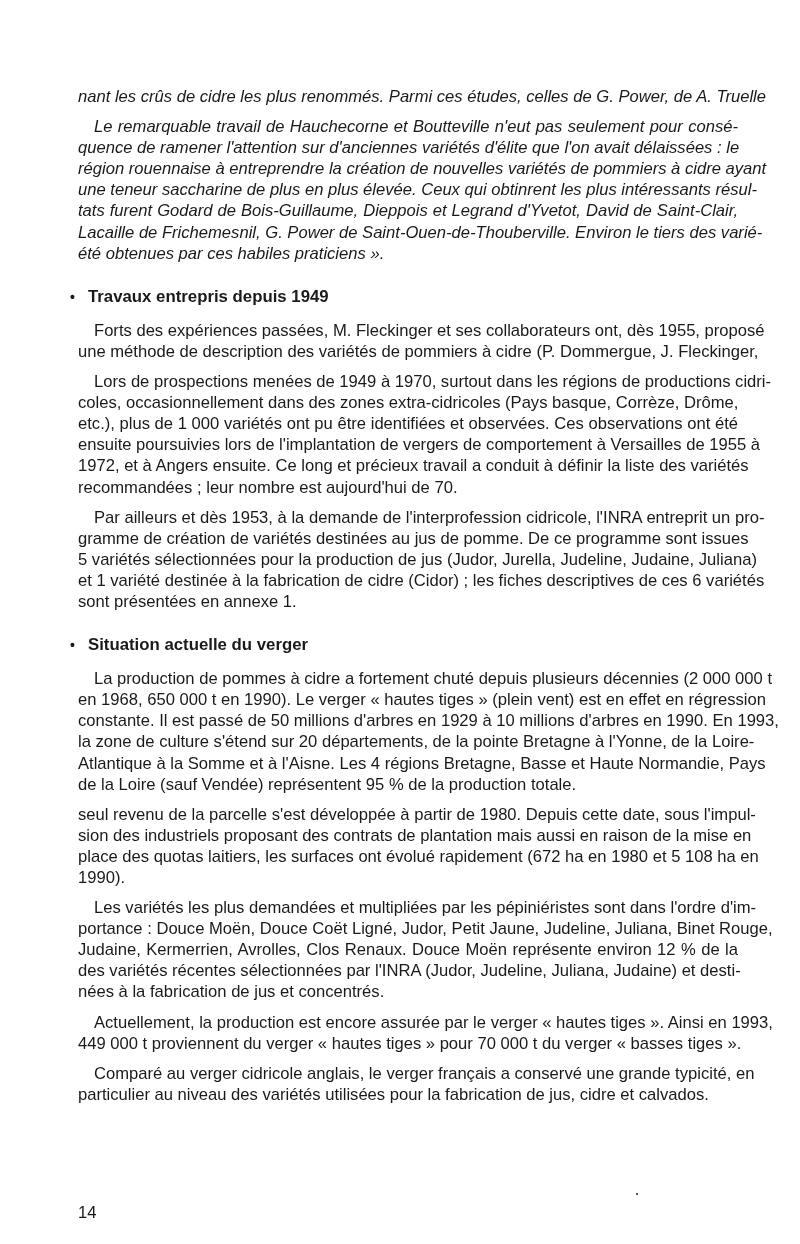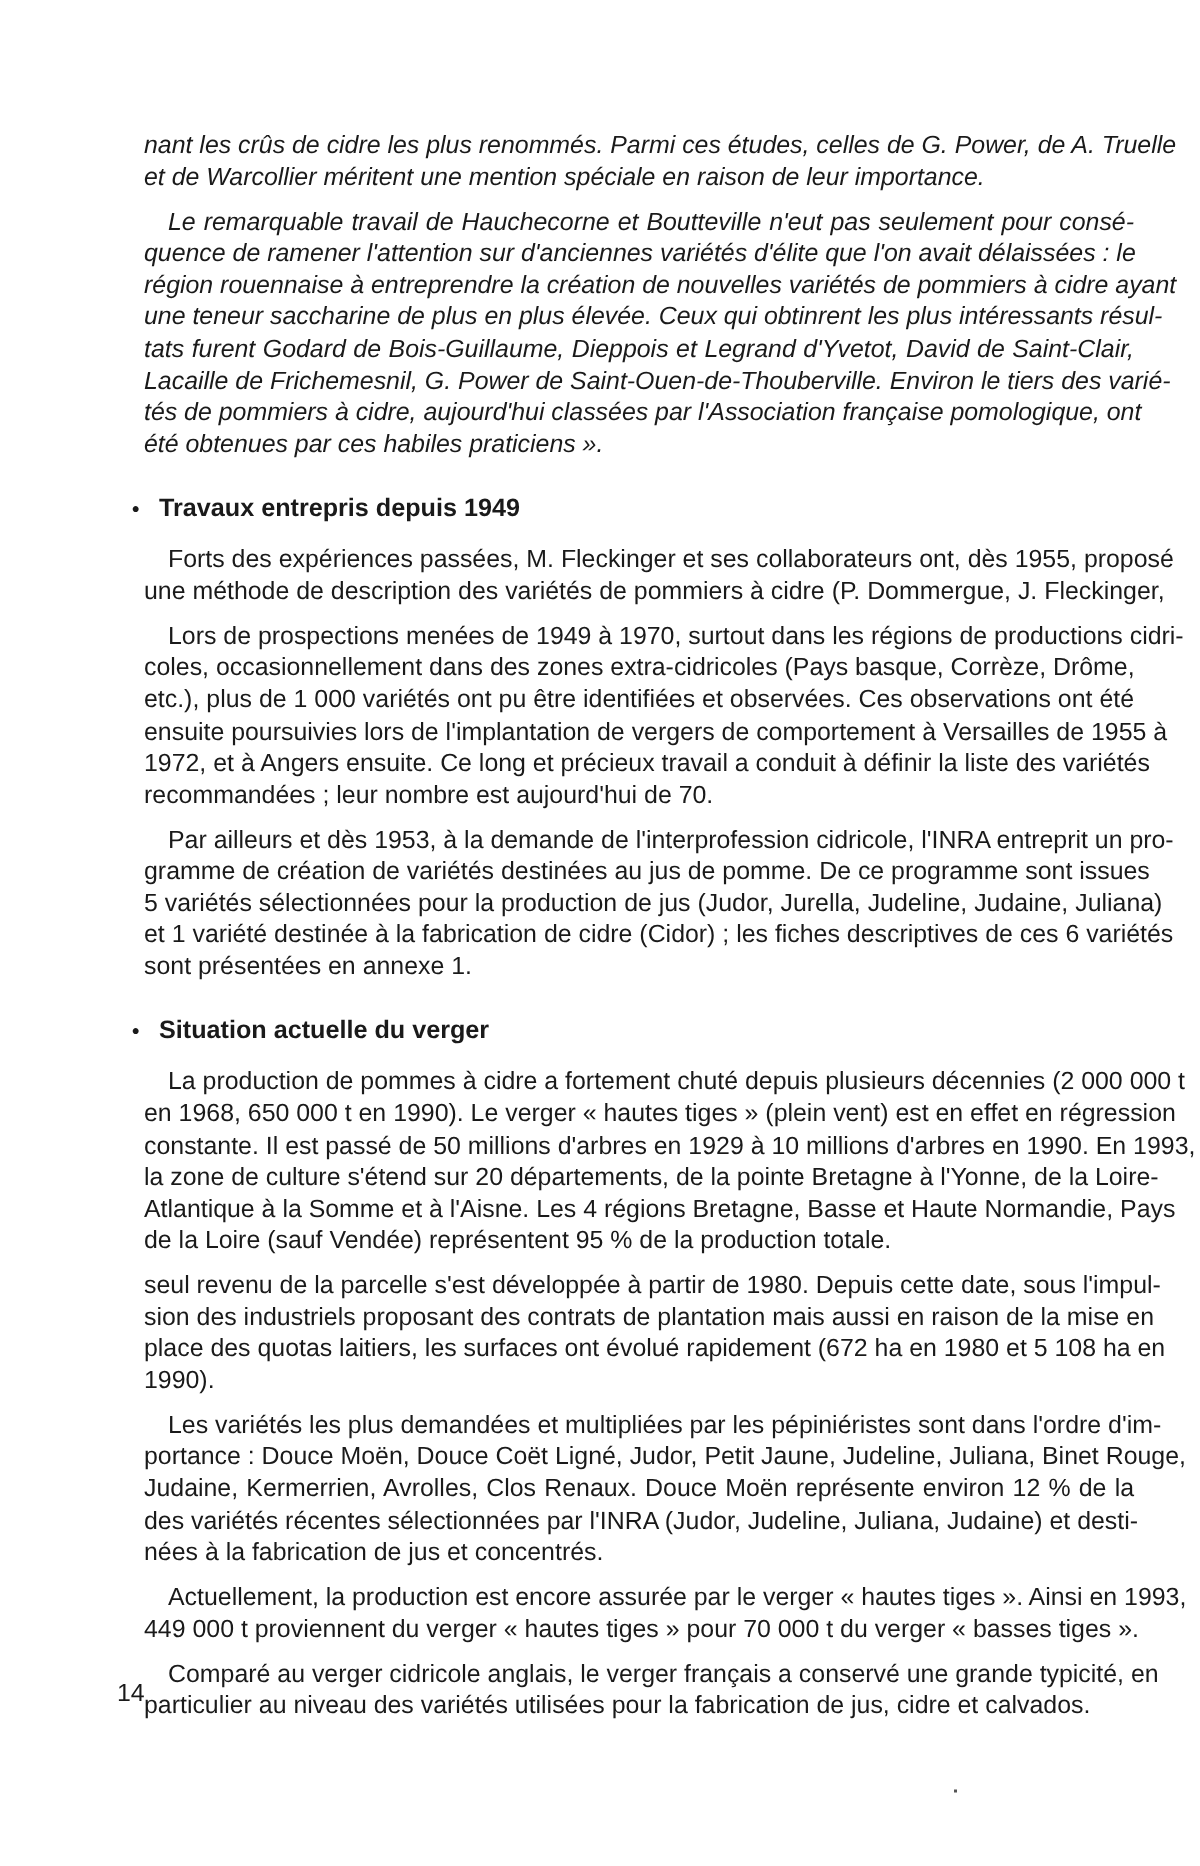--- a/index.html
+++ b/index.html
@@ -1,51 +1,49 @@
 <!DOCTYPE html>
 <html><head>
 <meta charset="utf-8">
 <style>
   html, body { margin: 0; padding: 0; background: #ffffff; }
   body { width: 800px; height: 1244px; position: relative; overflow: hidden; }
   .page {
-    position: absolute; left: 96px; top: 86px; width: 660px;
+    position: absolute; left: 78px; top: 86px; width: 660px;
     font-family: "Liberation Sans", sans-serif;
     font-size: 16.6px; line-height: 21.1px; color: #1a1a1a;
   }
   .para { margin: 0; text-align: justify; text-indent: 0; }
   .para .line { display: block; text-align: justify; text-align-last: justify; white-space: nowrap; }
   .para .line.last { text-align-last: left; }
   .ind { padding-left: 16px; }
   .italic { font-style: italic; }
   .gap { height: 9px; }
   .heading {
     font-weight: bold; font-size: 16.8px; margin: 0; position: relative; left: -8px;
   }
   .bullet { display: inline-block; width: 18px; font-size: 14px; }
-  .pagenum { position: absolute; left: 78px; top: 1119px; font-family: "Liberation Sans", sans-serif; font-size: 16.6px; color: #1a1a1a; }
+  .pagenum { position: absolute; left: 78px; top: 1203px; font-family: "Liberation Sans", sans-serif; font-size: 16.6px; color: #1a1a1a; }
   .speck { position: absolute; left: 636px; top: 1193px; width: 2px; height: 2px; background: #555; }
 </style>
 </head>
 <body>
 
 <div class="page" id="page">
     <div class="para italic">
       <span class="line">nant les crûs de cidre les plus renommés. Parmi ces études, celles de G. Power, de A. Truelle</span>
-      <span class="line last">et de Warcollier méritent une mention spéciale en raison de leur importance.</span>
     </div>
     <div class="gap"></div>
     <div class="para italic">
       <span class="line ind">Le remarquable travail de Hauchecorne et Boutteville n'eut pas seulement pour consé-</span>
       <span class="line">quence de ramener l'attention sur d'anciennes variétés d'élite que l'on avait délaissées : le</span>
       <span class="line">région rouennaise à entreprendre la création de nouvelles variétés de pommiers à cidre ayant</span>
       <span class="line">une teneur saccharine de plus en plus élevée. Ceux qui obtinrent les plus intéressants résul-</span>
       <span class="line">tats furent Godard de Bois-Guillaume, Dieppois et Legrand d'Yvetot, David de Saint-Clair,</span>
       <span class="line">Lacaille de Frichemesnil, G. Power de Saint-Ouen-de-Thouberville. Environ le tiers des varié-</span>
-      <span class="line">tés de pommiers à cidre, aujourd'hui classées par l'Association française pomologique, ont</span>
       <span class="line last">été obtenues par ces habiles praticiens ».</span>
     </div>
     <div class="gap" style="height: 22px;"></div>
     <div class="heading"><span class="bullet">•</span><span>Travaux entrepris depuis 1949</span></div>
     <div class="gap" style="height: 12px;"></div>
     <div class="para">
       <span class="line ind">Forts des expériences passées, M. Fleckinger et ses collaborateurs ont, dès 1955, proposé</span>
       <span class="line">une méthode de description des variétés de pommiers à cidre (P. Dommergue, J. Fleckinger,</span>
     </div>
     <div class="gap"></div>

